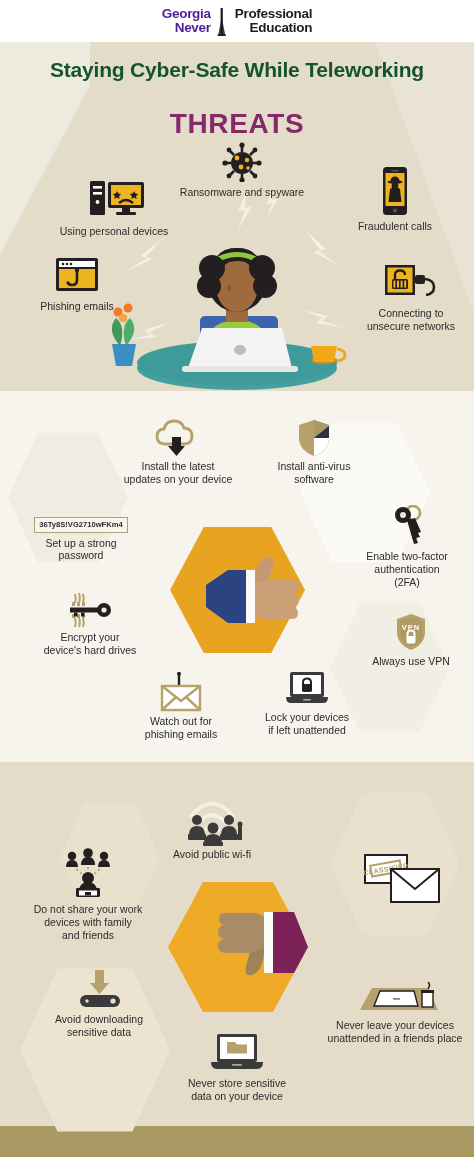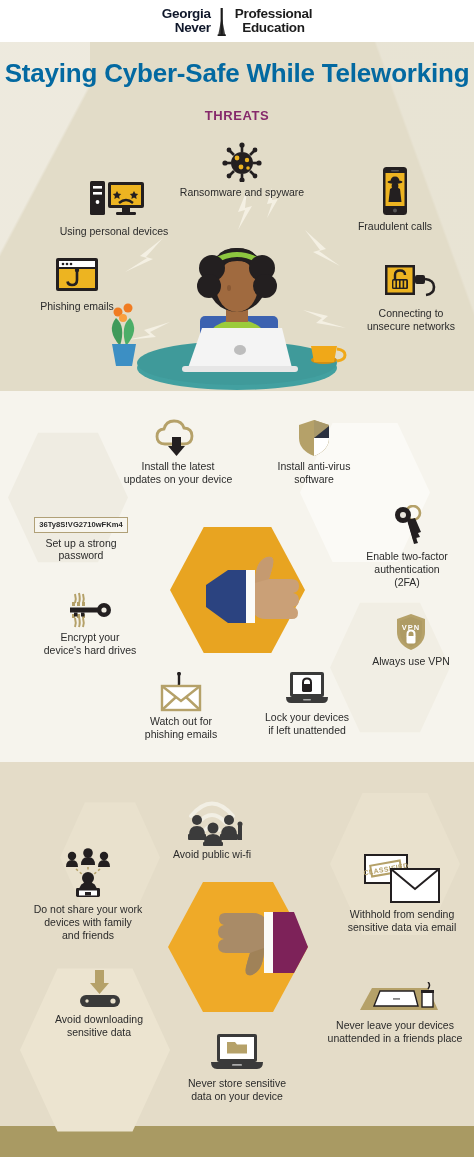--- a/index.html
+++ b/index.html
@@ -18,25 +18,25 @@
 
   
   .logo-band {
     position: absolute; left: 0; top: 0; width: 474px; height: 42px;
     background: #ffffff;
     display: flex; align-items: center; justify-content: center;
   }
   .gt-logo { display: flex; align-items: center; }
   .gt-left {
     text-align: right; line-height: 1.02;
-    font-weight: bold; font-size: 13.5px; color: #0f172a;
+    font-weight: bold; font-size: 13.5px; color: #4c1d95;
     letter-spacing: -0.3px;
   }
   .gt-right {
-    text-align: center; line-height: 1.02;
+    text-align: right; line-height: 1.02;
     font-weight: bold; font-size: 13.5px; color: #1c1c1c;
     letter-spacing: -0.3px; margin-left: 7px;
   }
   .gt-tower { position: relative; width: 12px; height: 26px; margin-left: 5px; }
 
   
   .band {
     position: absolute; left: 0; width: 474px;
   }
   #band-threats { top: 42px;  height: 349px; background: #e2dcc8; }
@@ -59,26 +59,26 @@
   
   .hexwm {
     position: absolute;
     clip-path: polygon(25% 2%, 75% 2%, 100% 50%, 75% 98%, 25% 98%, 0% 50%);
     pointer-events: none;
   }
 
   
   #title {
     position: absolute; left: 0; top: 58px; width: 474px;
-    text-align: center; font-size: 26px; font-weight: bold;
-    color: #0369a1; letter-spacing: -0.2px;
+    text-align: center; font-size: 21px; font-weight: bold;
+    color: #14532d; letter-spacing: -0.2px;
   }
   #threats-head {
     position: absolute; left: 0; top: 108px; width: 474px;
-    text-align: center; font-size: 13px; font-weight: bold;
+    text-align: center; font-size: 28px; font-weight: bold;
     color: #86296b; letter-spacing: 0.6px;
   }
 
   
   .item { position: absolute; }
   .item .cap {
     font-size: 10.5px; color: #2b2b2b; line-height: 1.22;
     text-align: center; white-space: pre-line;
   }
   .item .ico { display: flex; justify-content: center; align-items: flex-end; }
@@ -472,22 +472,20 @@
       <svg width="78" height="52" viewBox="0 0 78 52">
         <rect x="2" y="2" width="42" height="28" fill="#fff" stroke="#231f20" stroke-width="2"></rect>
         <g transform="rotate(-10 23 16)">
           <rect x="8" y="10" width="30" height="11" fill="none" stroke="#b5a169" stroke-width="2"></rect>
           <text x="23" y="18.6" font-family="Liberation Sans" font-size="7" font-weight="bold" fill="#b5a169" text-anchor="middle" letter-spacing=".4">CLASSIFIED</text>
         </g>
         <rect x="28" y="16" width="48" height="33" fill="#fff" stroke="#231f20" stroke-width="2"></rect>
         <path d="M28 16 L52 36 L76 16" fill="none" stroke="#231f20" stroke-width="2"></path>
       </svg>
     </div>
-    <div class="cap" style="margin-top:3px;">Withhold from sending
-sensitive data via email</div>
   </div>
 
   <div class="item" style="left:34px; top:968px; width:130px;">
     <div class="ico">
       <svg width="54" height="42" viewBox="0 0 54 42">
         <rect x="23" y="2" width="9" height="14" fill="#b5a169"></rect>
         <path d="M18 15 h19 l-9.5 11 z" fill="#b5a169"></path>
         <rect x="8" y="27" width="40" height="12" rx="6" fill="#3a3a3a"></rect>
         <circle cx="41" cy="33" r="2.6" fill="#e9e1cd"></circle>
         <circle cx="15" cy="33" r="1.7" fill="#e9e1cd"></circle>

